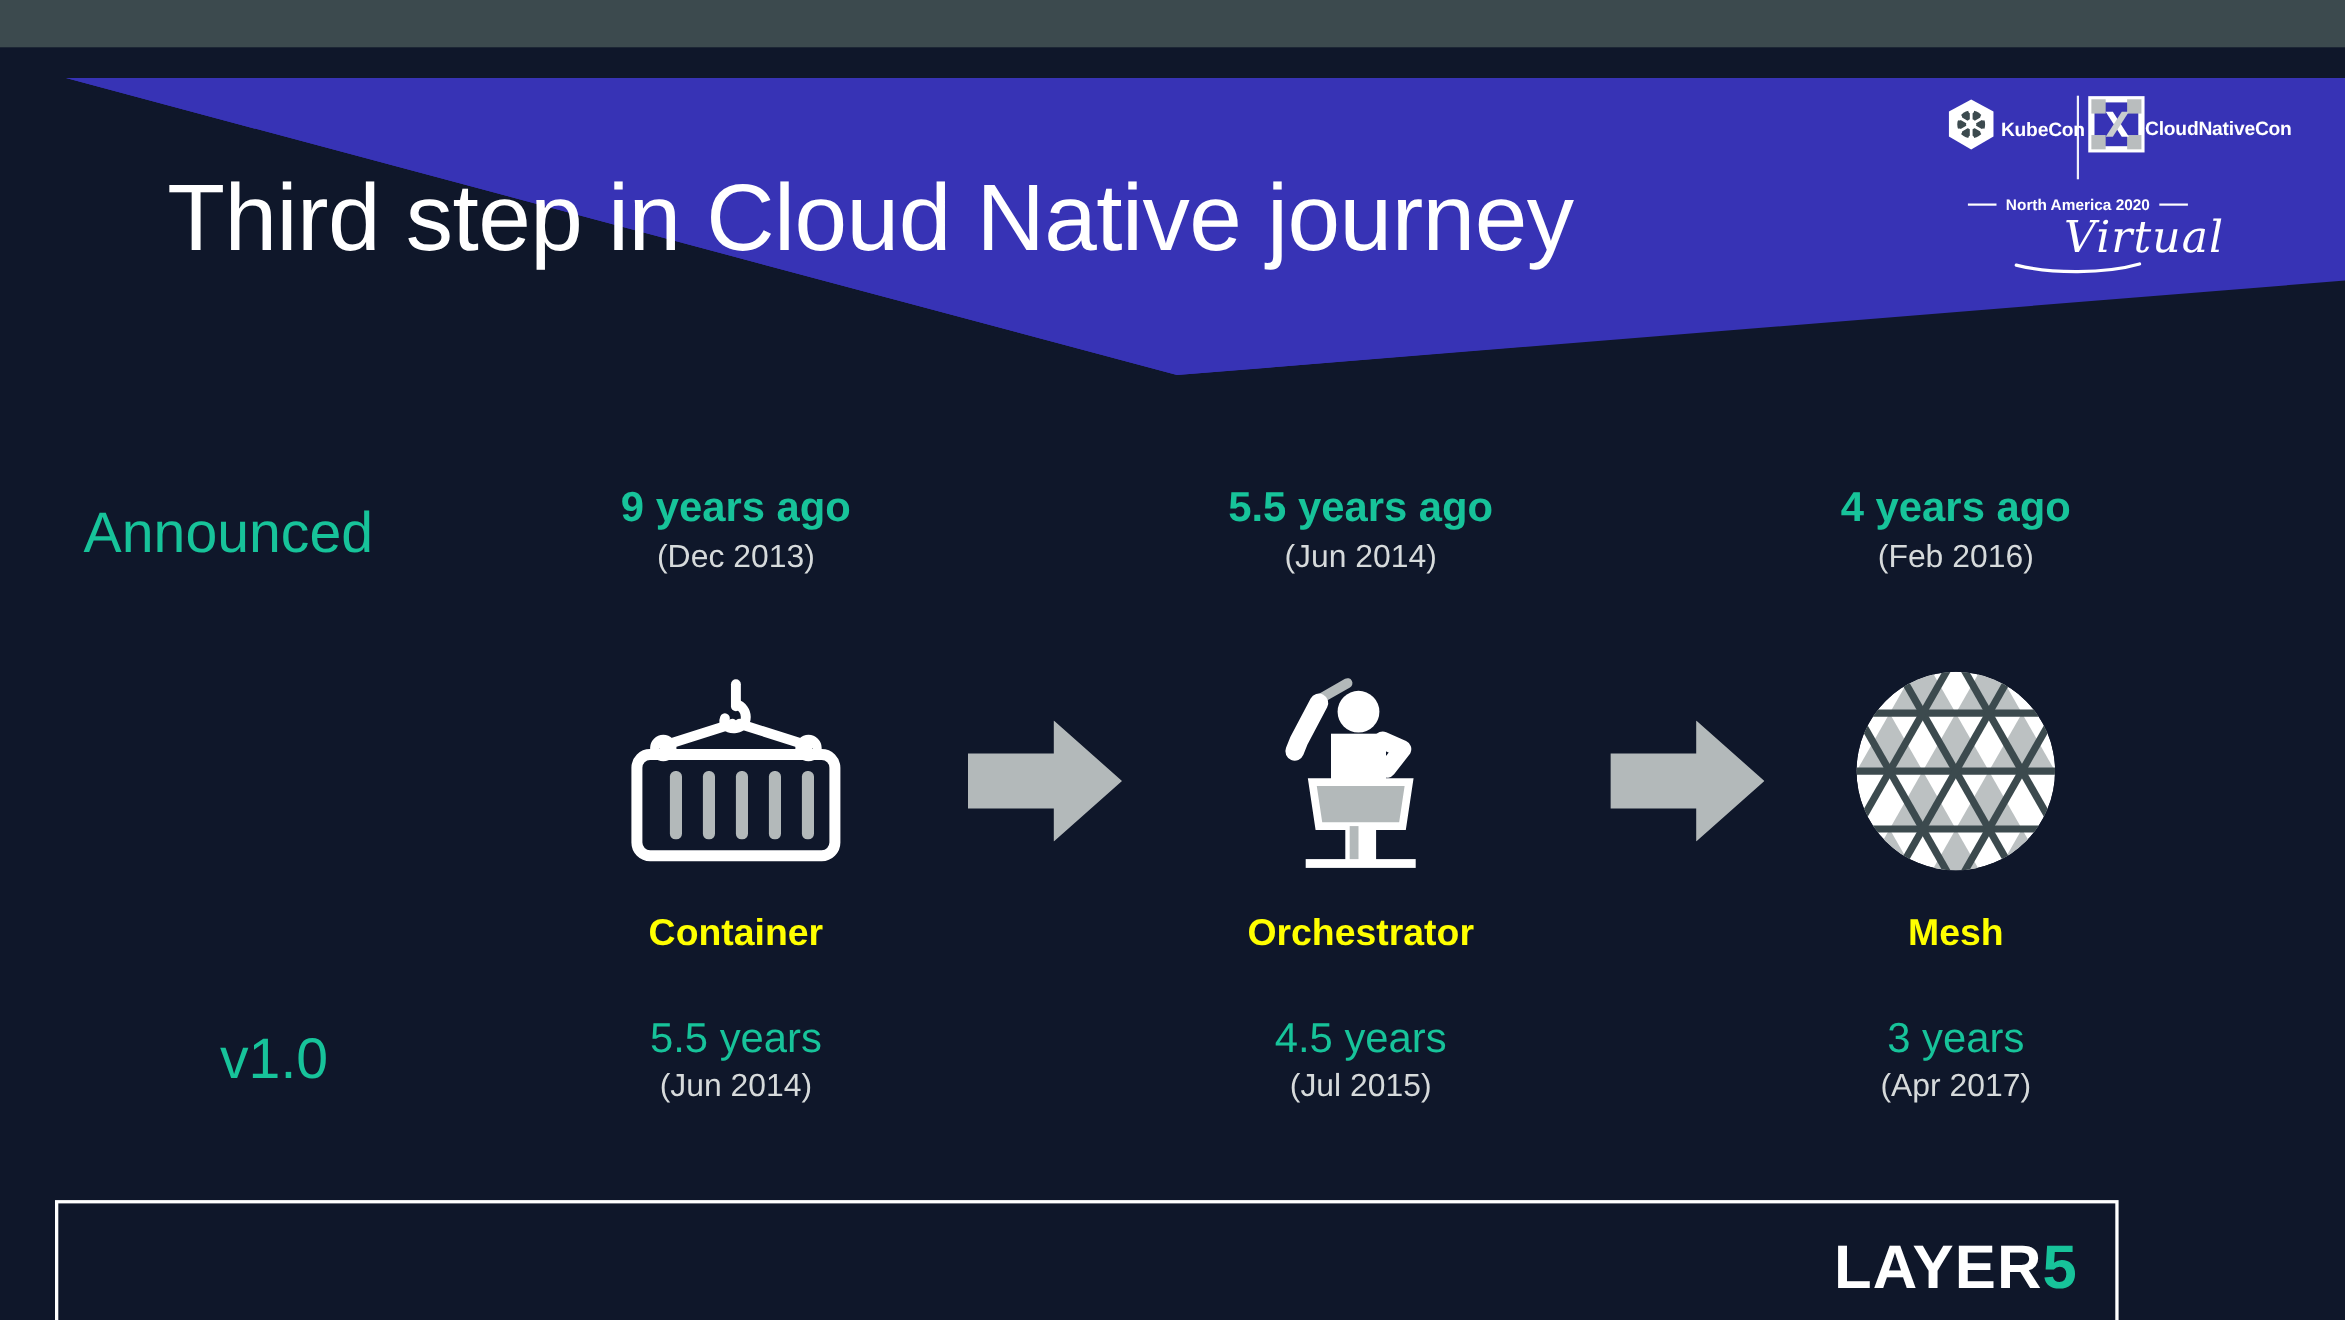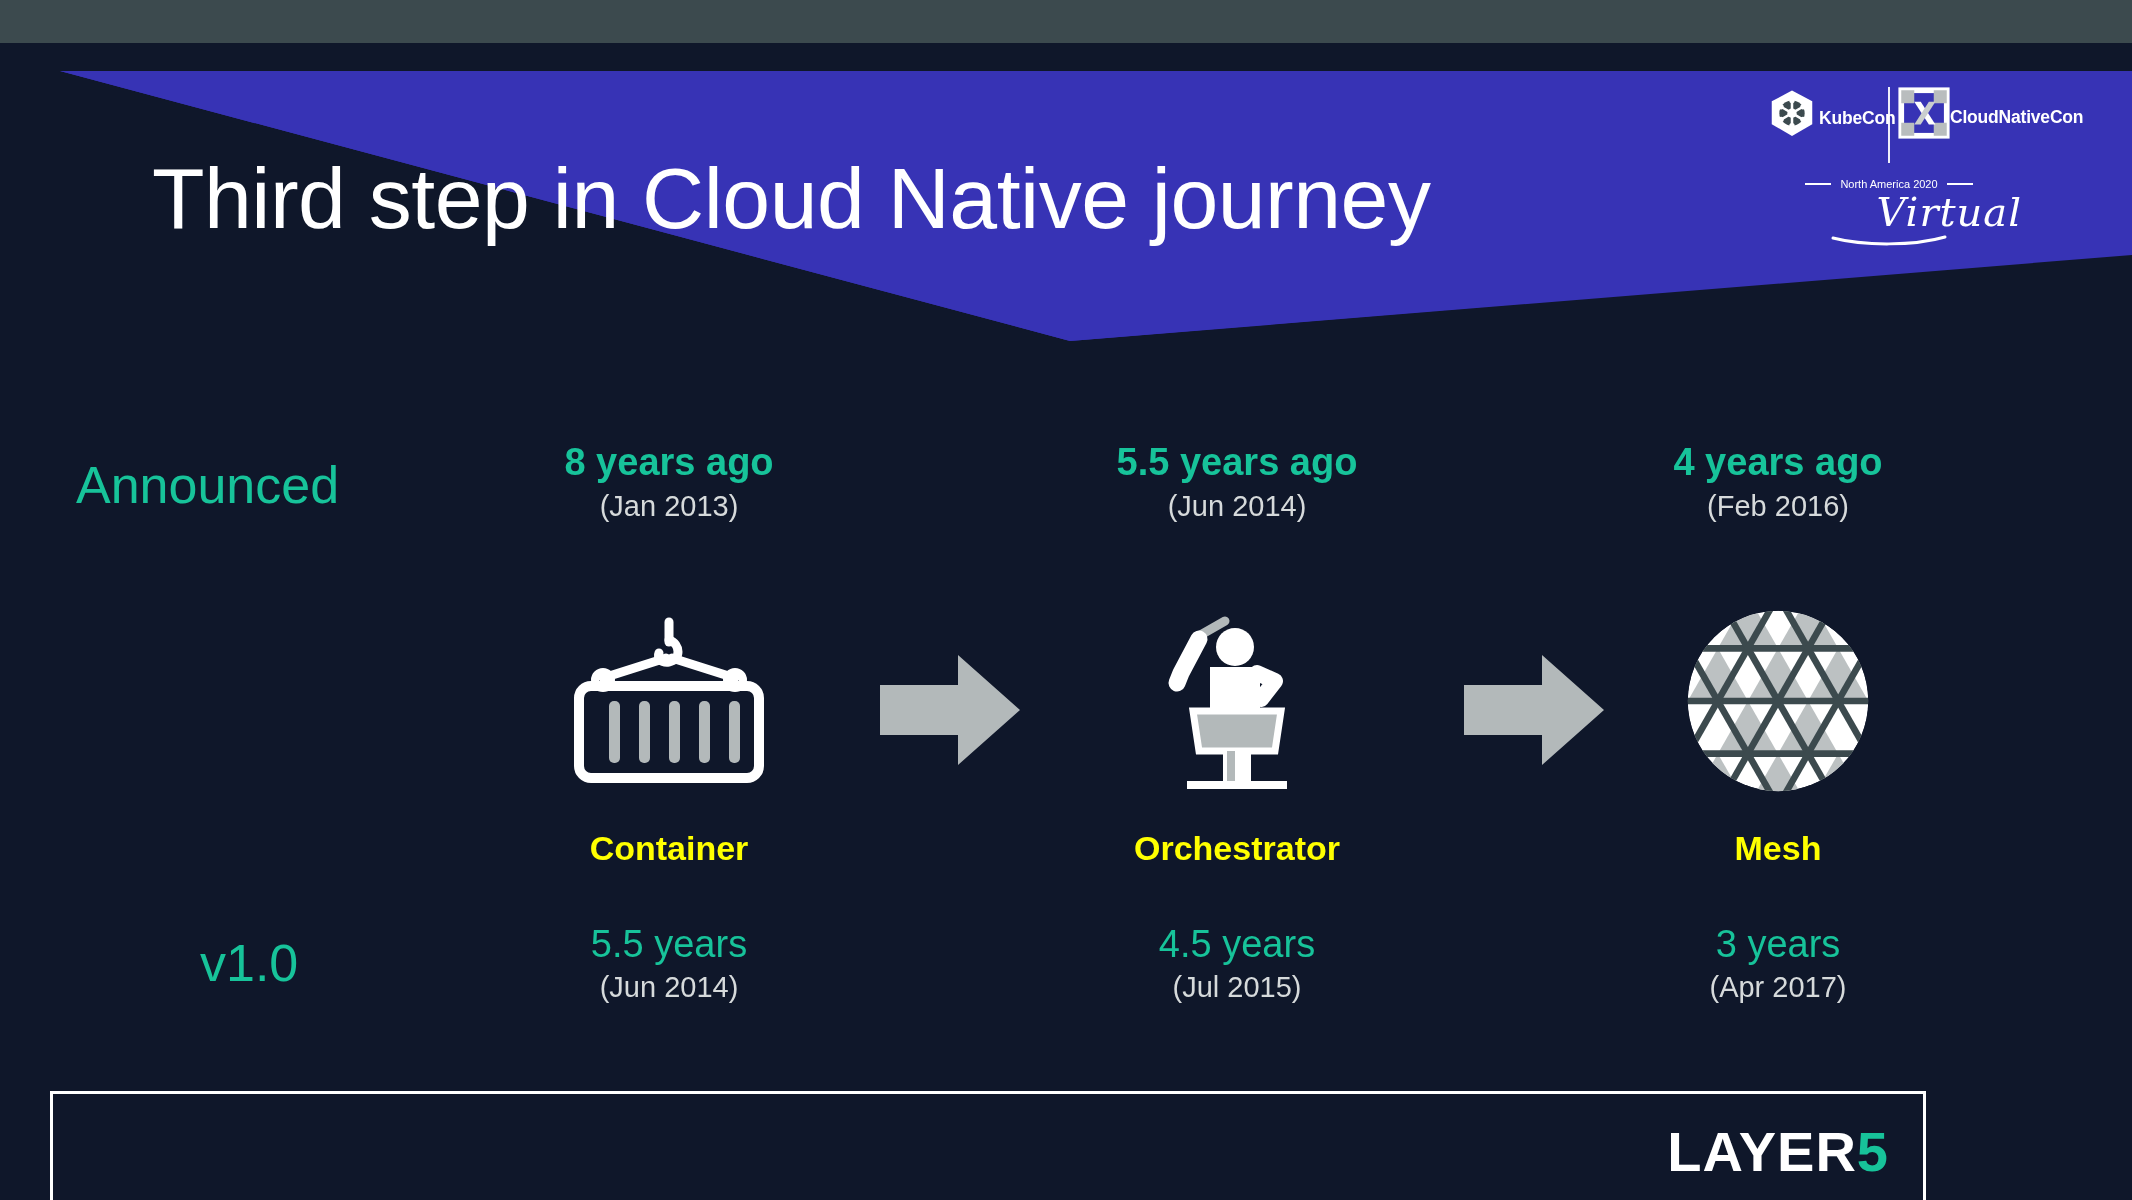--- a/index.html
+++ b/index.html
@@ -75,22 +75,22 @@
   }
   .kc-sub-row {
     display:flex;
     align-items:center;
     justify-content:center;
     gap:9px;
     margin-top:9px;
   }
   .kc-rule { width:26px; height:1.6px; background:#ffffff; }
   .kc-sub {
-    font-size:11px;
-    font-weight:normal;
+    font-size:14px;
+    font-weight:bold;
     color:#ffffff;
     white-space:nowrap;
   }
   #kc-virtual {
     margin-top:2px;
     font-family:"DejaVu Serif", serif;
     font-style:italic;
     font-size:40px;
     color:#ffffff;
     line-height:1;
@@ -268,22 +268,22 @@
     <svg id="kc-swoosh" width="120" height="12" viewBox="0 0 120 12">
       <path d="M4 4 C 35 12, 85 12, 116 3" stroke="#ffffff" stroke-width="3" fill="none" stroke-linecap="round"></path>
     </svg>
   </div>
 
   <div class="row-label" id="label-announced">Announced</div>
   <div class="row-label" id="label-v10">v1.0</div>
 
   <div class="col" id="col-0">
     <div class="ann-block">
-      <div class="ann-big">8 years ago</div>
-      <div class="ann-date">(Jan 2013)</div>
+      <div class="ann-big">9 years ago</div>
+      <div class="ann-date">(Dec 2013)</div>
     </div>
 
     <div class="icon-box">
       <span>
         <svg width="200" height="170" viewBox="0 0 200 170">
 
           <path d="M100 6 L100 26" stroke="#ffffff" stroke-width="9" stroke-linecap="round" fill="none"></path>
           <path d="M100 24 C 112 28, 112 44, 100 46 C 92 47, 88 42, 90 37" stroke="#ffffff" stroke-width="9" fill="none" stroke-linecap="round"></path>
           <line x1="97" y1="42" x2="34" y2="62" stroke="#ffffff" stroke-width="9" stroke-linecap="round"></line>
           <line x1="103" y1="42" x2="166" y2="62" stroke="#ffffff" stroke-width="9" stroke-linecap="round"></line>

